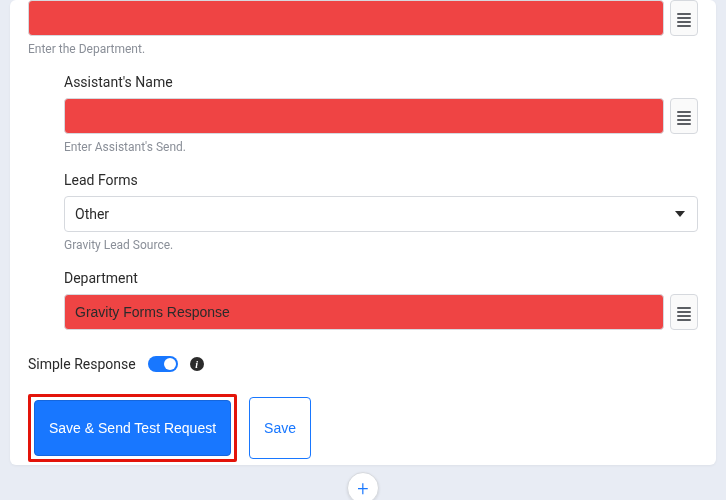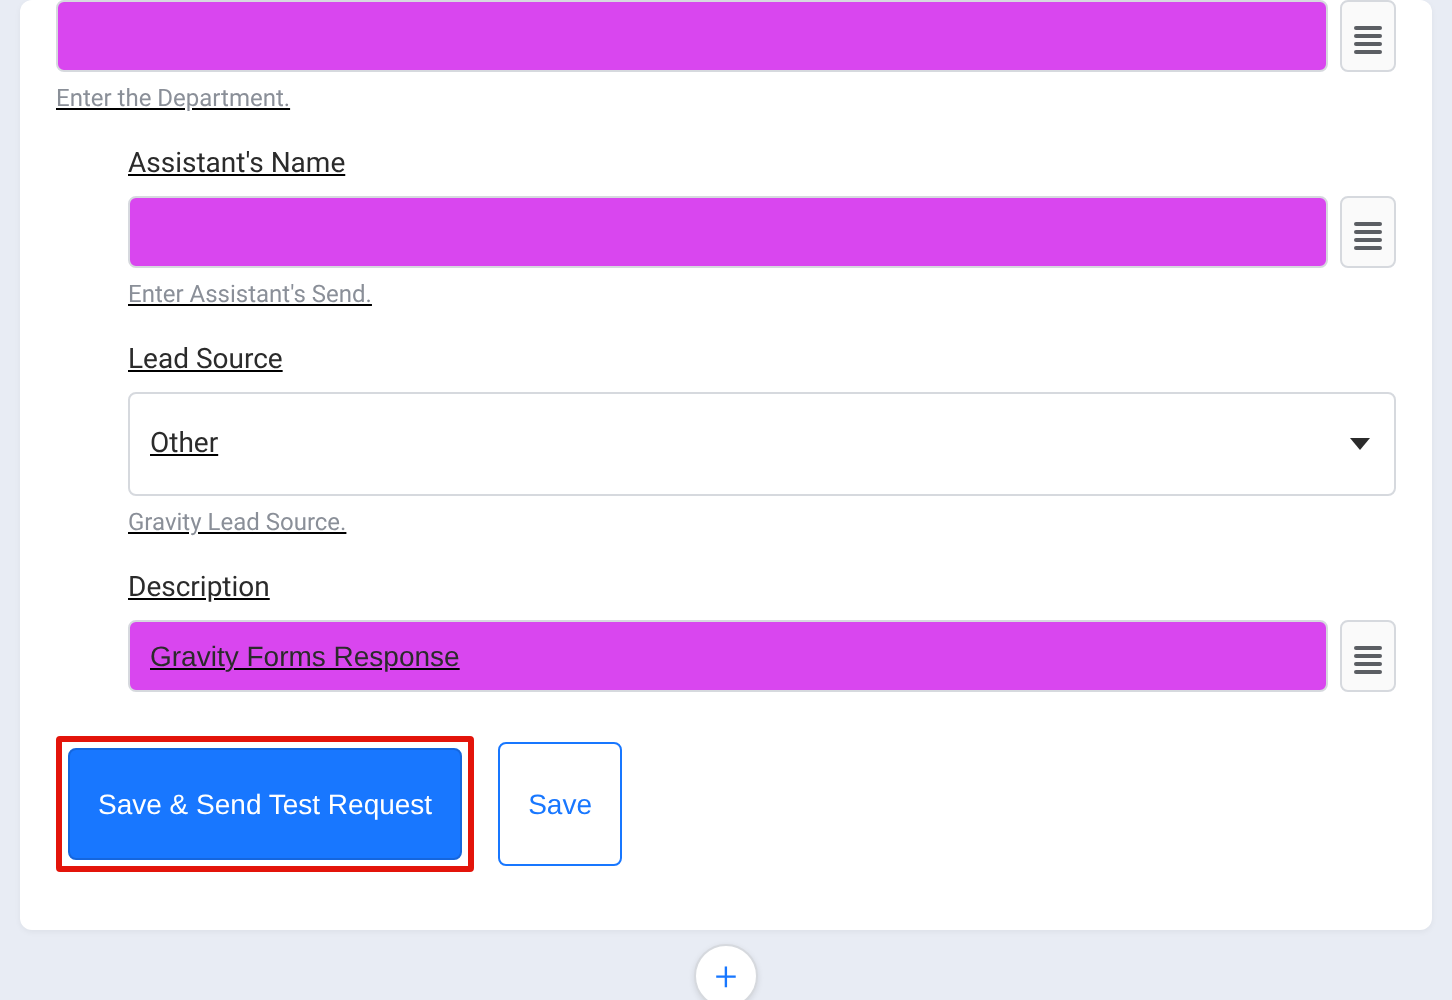--- a/index.html
+++ b/index.html
@@ -15,21 +15,20 @@
     background: #ffffff;
     border-radius: 6px;
     margin: 0 10px 0 10px;
     padding: 0 18px 20px 18px;
     box-shadow: 0 1px 3px rgba(0,0,0,0.05);
     height: 465px;
     overflow: hidden;
   }
   .field-group {
     margin-top: 0;
-    text-decoration: underline;
   }
   .field-group.mt {
     margin-top: 18px;
     padding-left: 36px;
   }
   .field-label {
     font-size: 14px;
     color: #2b2b2b;
     display: block;
     margin-bottom: 8px;
@@ -41,21 +40,21 @@
     align-items: stretch;
   }
   .text-input {
     flex: 1;
     height: 36px;
     border: 1px solid #d6d9de;
     border-radius: 4px;
     padding: 0 10px;
     font-size: 14px;
     color: #2b2b2b;
-    background: #d946ef;
+    background: #ef4444;
     outline: none;
   }
   .hamburger-btn {
     width: 28px;
     height: 36px;
     border: 1px solid #d6d9de;
     border-radius: 4px;
     background: #fafafa;
     display: flex;
     align-items: center;
@@ -75,21 +74,21 @@
     margin-bottom: 2px;
   }
   .hamburger-icon span:last-child { margin-bottom: 0; }
   .helper-text {
     font-size: 12px;
     color: #8a8f98;
     margin-top: 6px;
   }
   .select-box {
     position: relative;
-    height: 52px;
+    height: 36px;
     border: 1px solid #d6d9de;
     border-radius: 4px;
     background: #fff;
     display: flex;
     align-items: center;
     padding: 0 10px;
     cursor: pointer;
   }
   .select-value {
     font-size: 14px;
@@ -231,43 +230,50 @@
             <span></span>
             <span></span>
             <span></span>
         </div>
       </div>
     </div>
     <div class="helper-text">Enter Assistant's Send.</div>
   </div>
 
   <div class="field-group mt">
-    <label class="field-label">Lead Source</label>
+    <label class="field-label">Lead Forms</label>
     <div class="select-box">
       <span class="select-value">Other</span>
       <span class="caret-down"></span>
     </div>
     <div class="helper-text">Gravity Lead Source.</div>
   </div>
 
   <div class="field-group mt">
-    <label class="field-label">Description</label>
+    <label class="field-label">Department</label>
     <div class="input-row">
       <input type="text" class="text-input" value="Gravity Forms Response" style="">
       <div class="hamburger-btn">
         <div class="hamburger-icon">
           <span></span>
             <span></span>
             <span></span>
             <span></span>
         </div>
       </div>
     </div>
   </div>
 
+  <div class="toggle-row">
+    <span class="toggle-label">Simple Response</span>
+    <div class="toggle">
+      <div class="toggle-knob"></div>
+    </div>
+    <div class="info-icon">i</div>
+  </div>
 
   <div class="button-row">
     <span class="highlight-frame">
       <button class="btn-primary">Save &amp; Send Test Request</button>
     </span>
     <button class="btn-secondary">Save</button>
   </div>
 
 </div>
 

